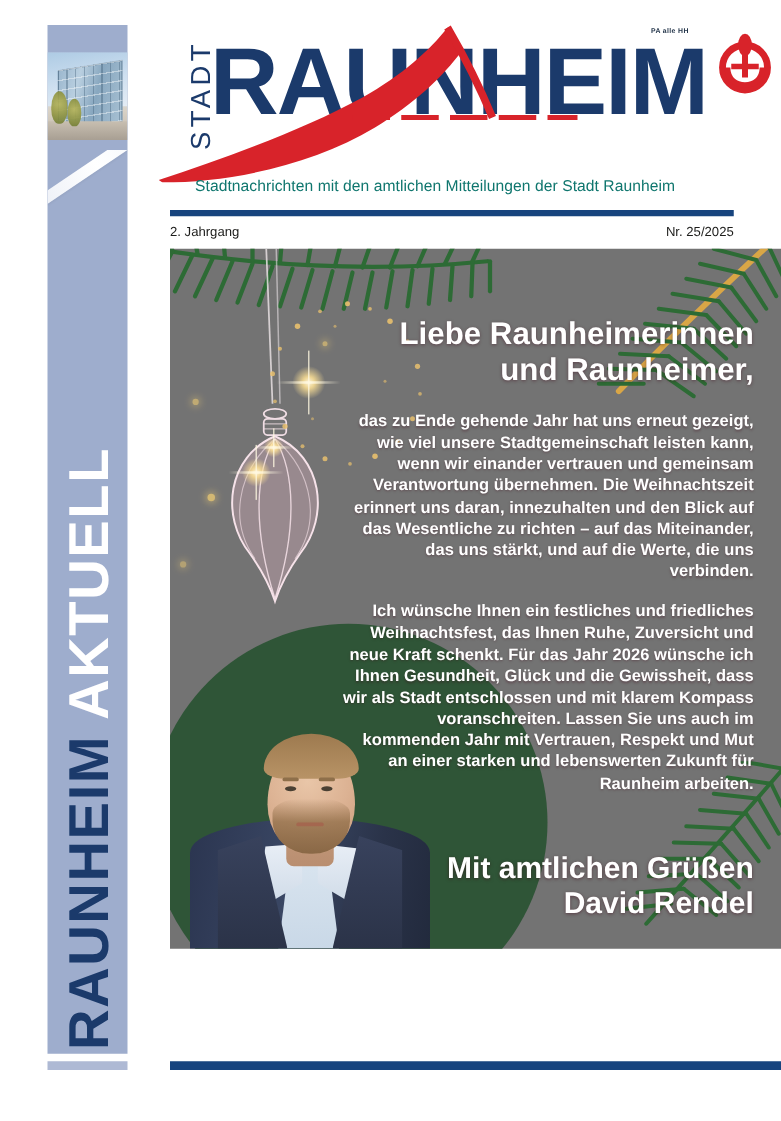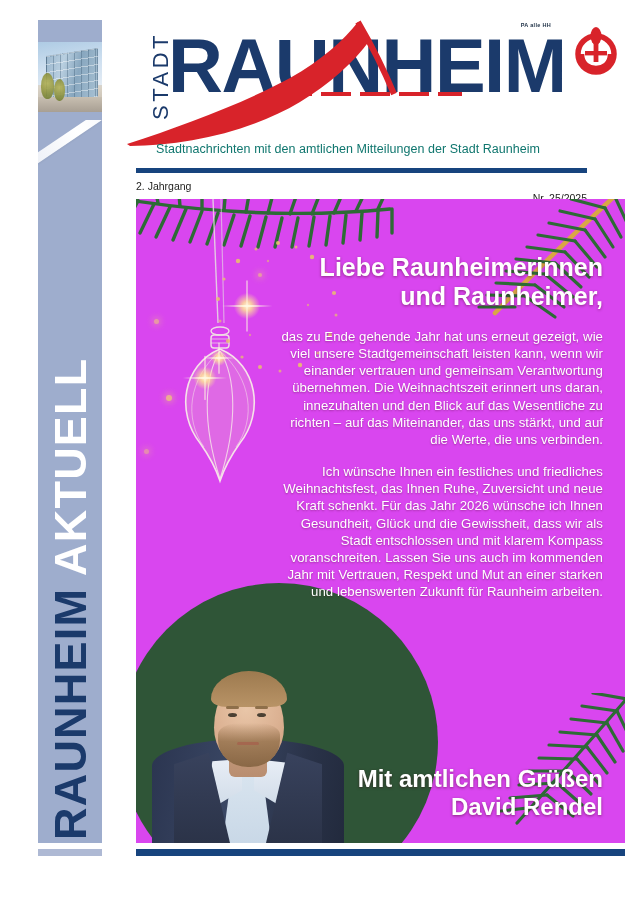--- a/index.html
+++ b/index.html
@@ -195,30 +195,30 @@
     left: 14px;
     top: 164px;
     width: 451px;
     height: 20px;
     font-size: 10.5px;
     color: #1d1d1b;
     text-decoration: underline;
   }
   .m-meta .mm-left   { position: absolute; left: 0;   top: 0; }
   .m-meta .mm-center { position: absolute; left: 0; right: 0; top: 0; text-align: center; }
-  .m-meta .mm-right  { position: absolute; right: 0;  top: 12px; }
+  .m-meta .mm-right  { position: absolute; right: 0;  top: 0; }
 
   
   .cover {
     position: absolute;
     left: 136px;
     top: 199px;
     width: 489px;
-    height: 644px;
-    background: #d946ef;
+    height: 560px;
+    background: #737373;
     overflow: hidden;
   }
   .cover-inner { position: absolute; inset: 0; }
 
   
   .green-circle {
     position: absolute;
     left: -16px;
     bottom: -58px;
     width: 318px;
@@ -337,21 +337,21 @@
   }
   .ct-greeting {
     font-size: 25px;
     font-weight: 700;
     line-height: 1.14;
     text-shadow: 0 1px 3px rgba(60,0,20,.45);
     margin-bottom: 18px;
   }
   .ct-para {
     font-size: 13.2px;
-    font-weight: 400;
+    font-weight: 700;
     line-height: 1.30;
     letter-spacing: .05px;
     margin-bottom: 15px;
     text-shadow: 0 1px 2px rgba(60,0,20,.35);
     text-align: right;
   }
   .ct-signoff {
     position: absolute;
     right: 22px;
     bottom: 22px;

